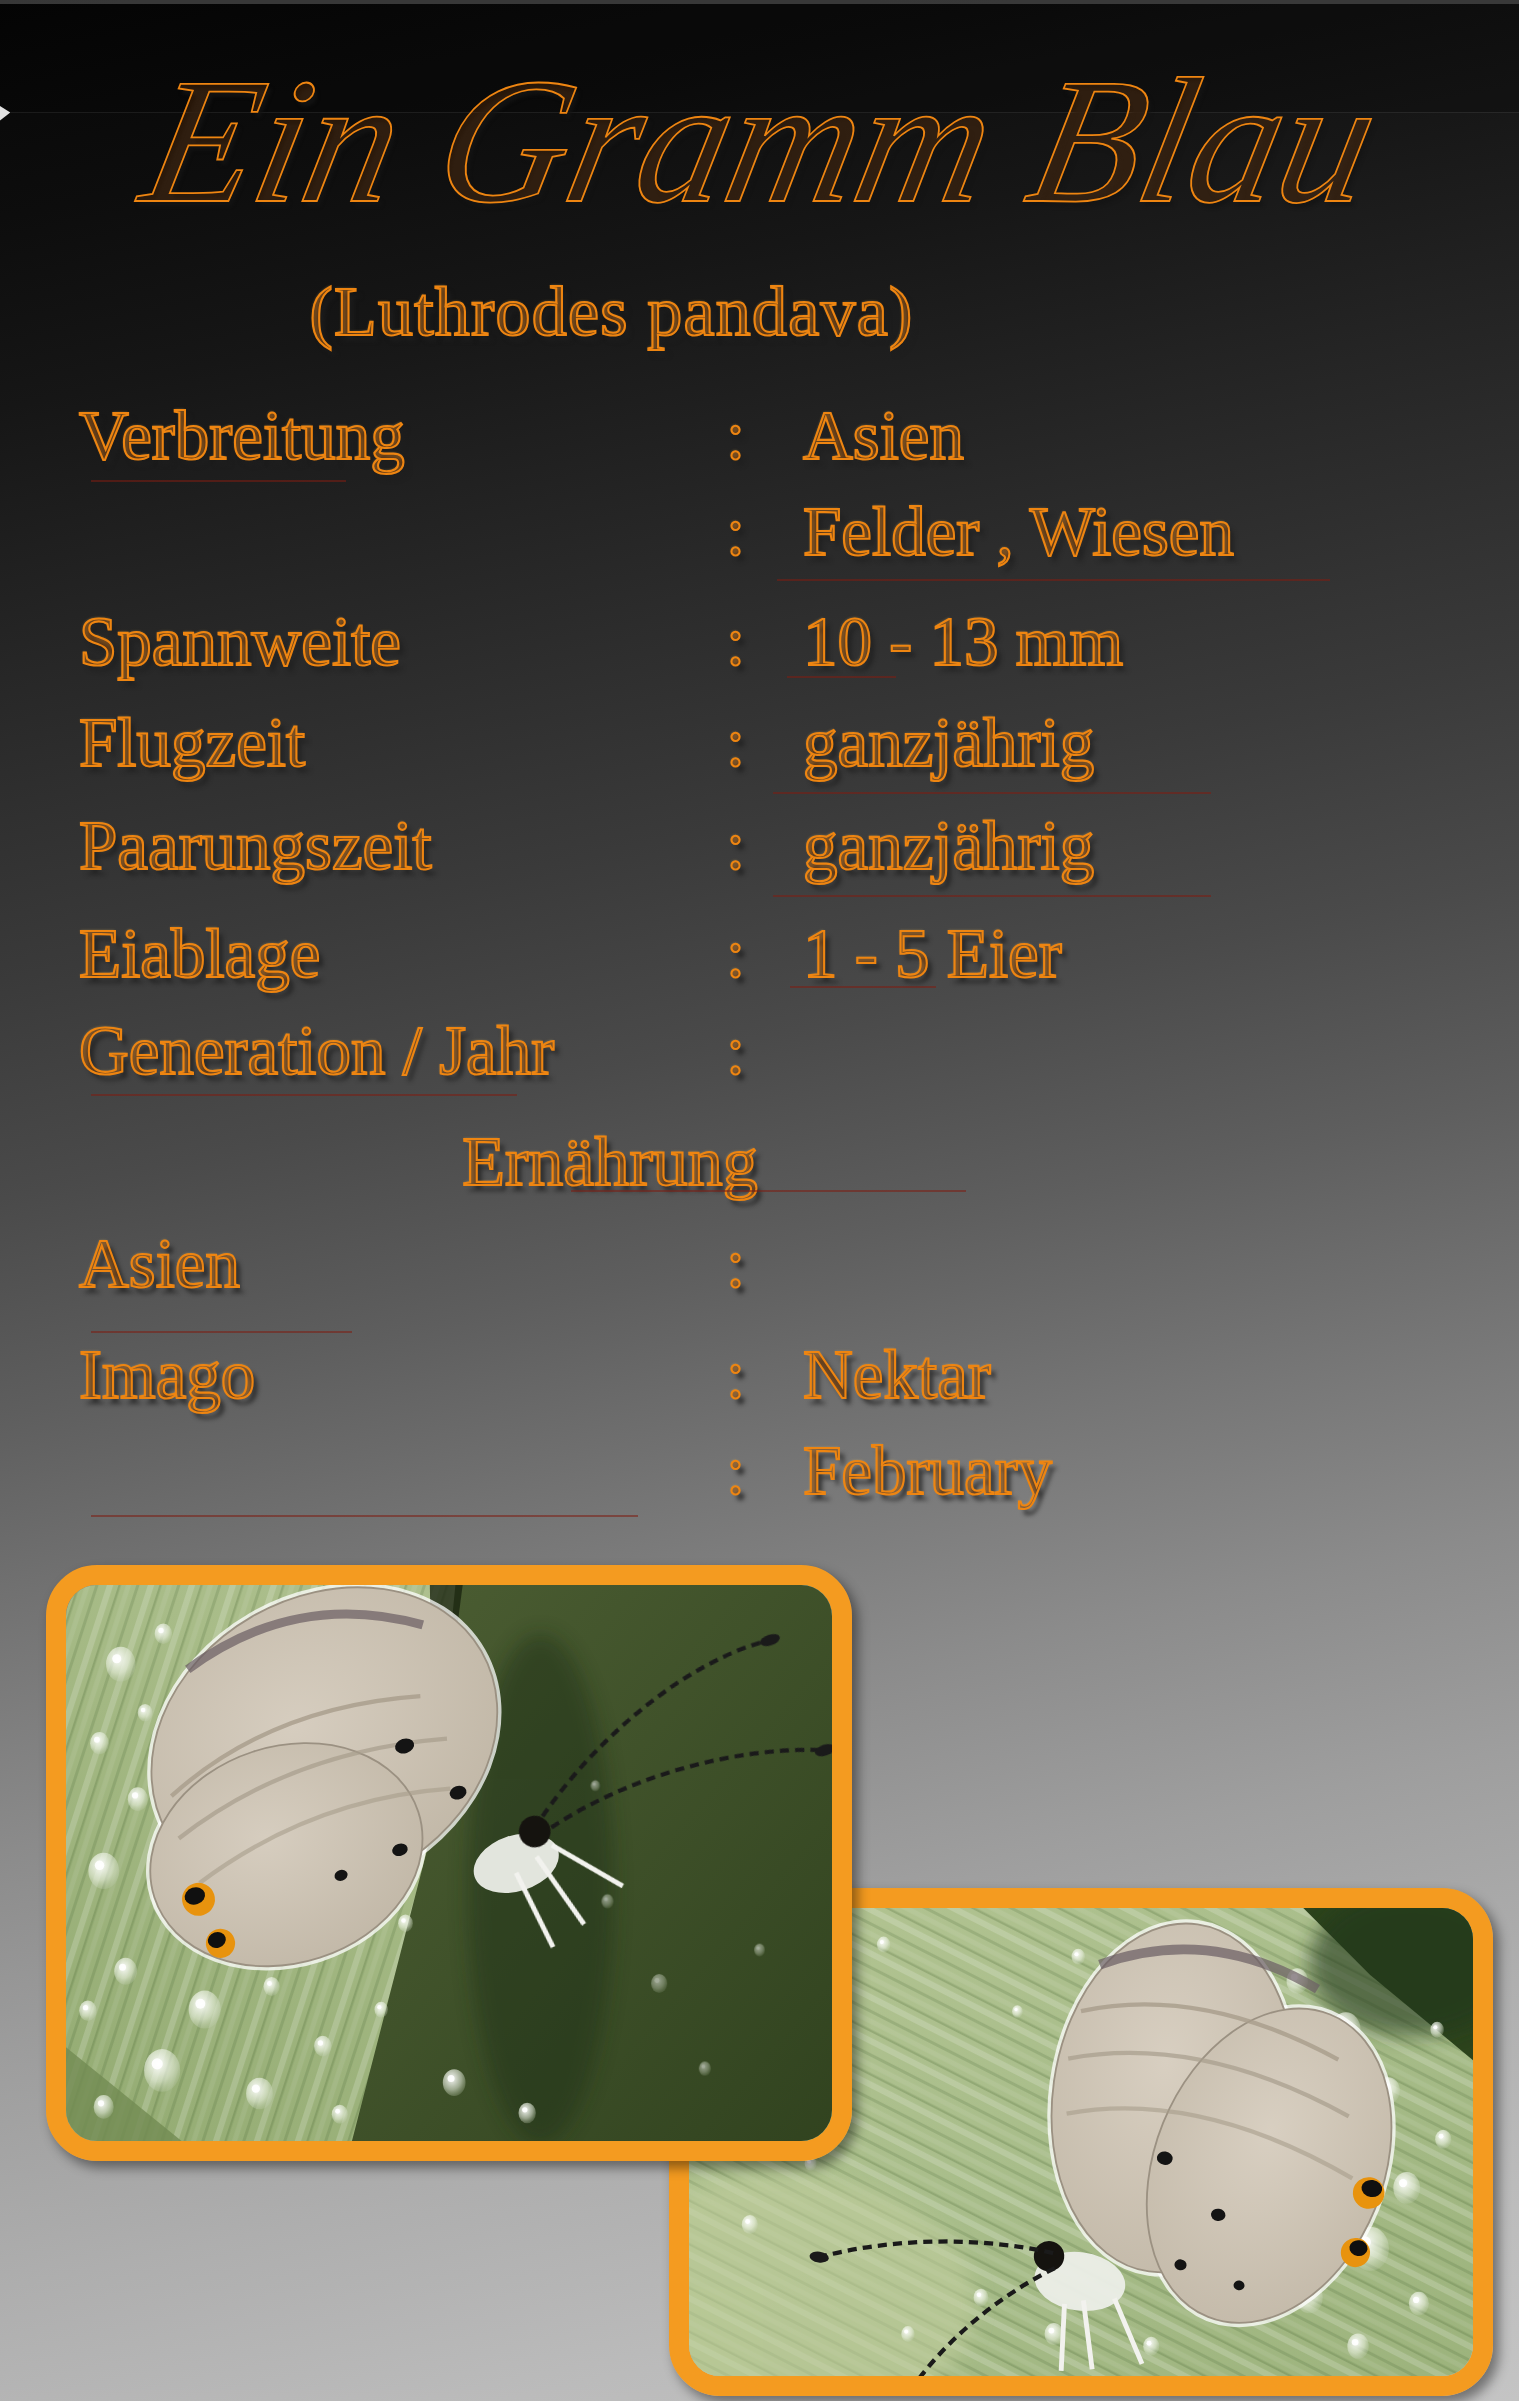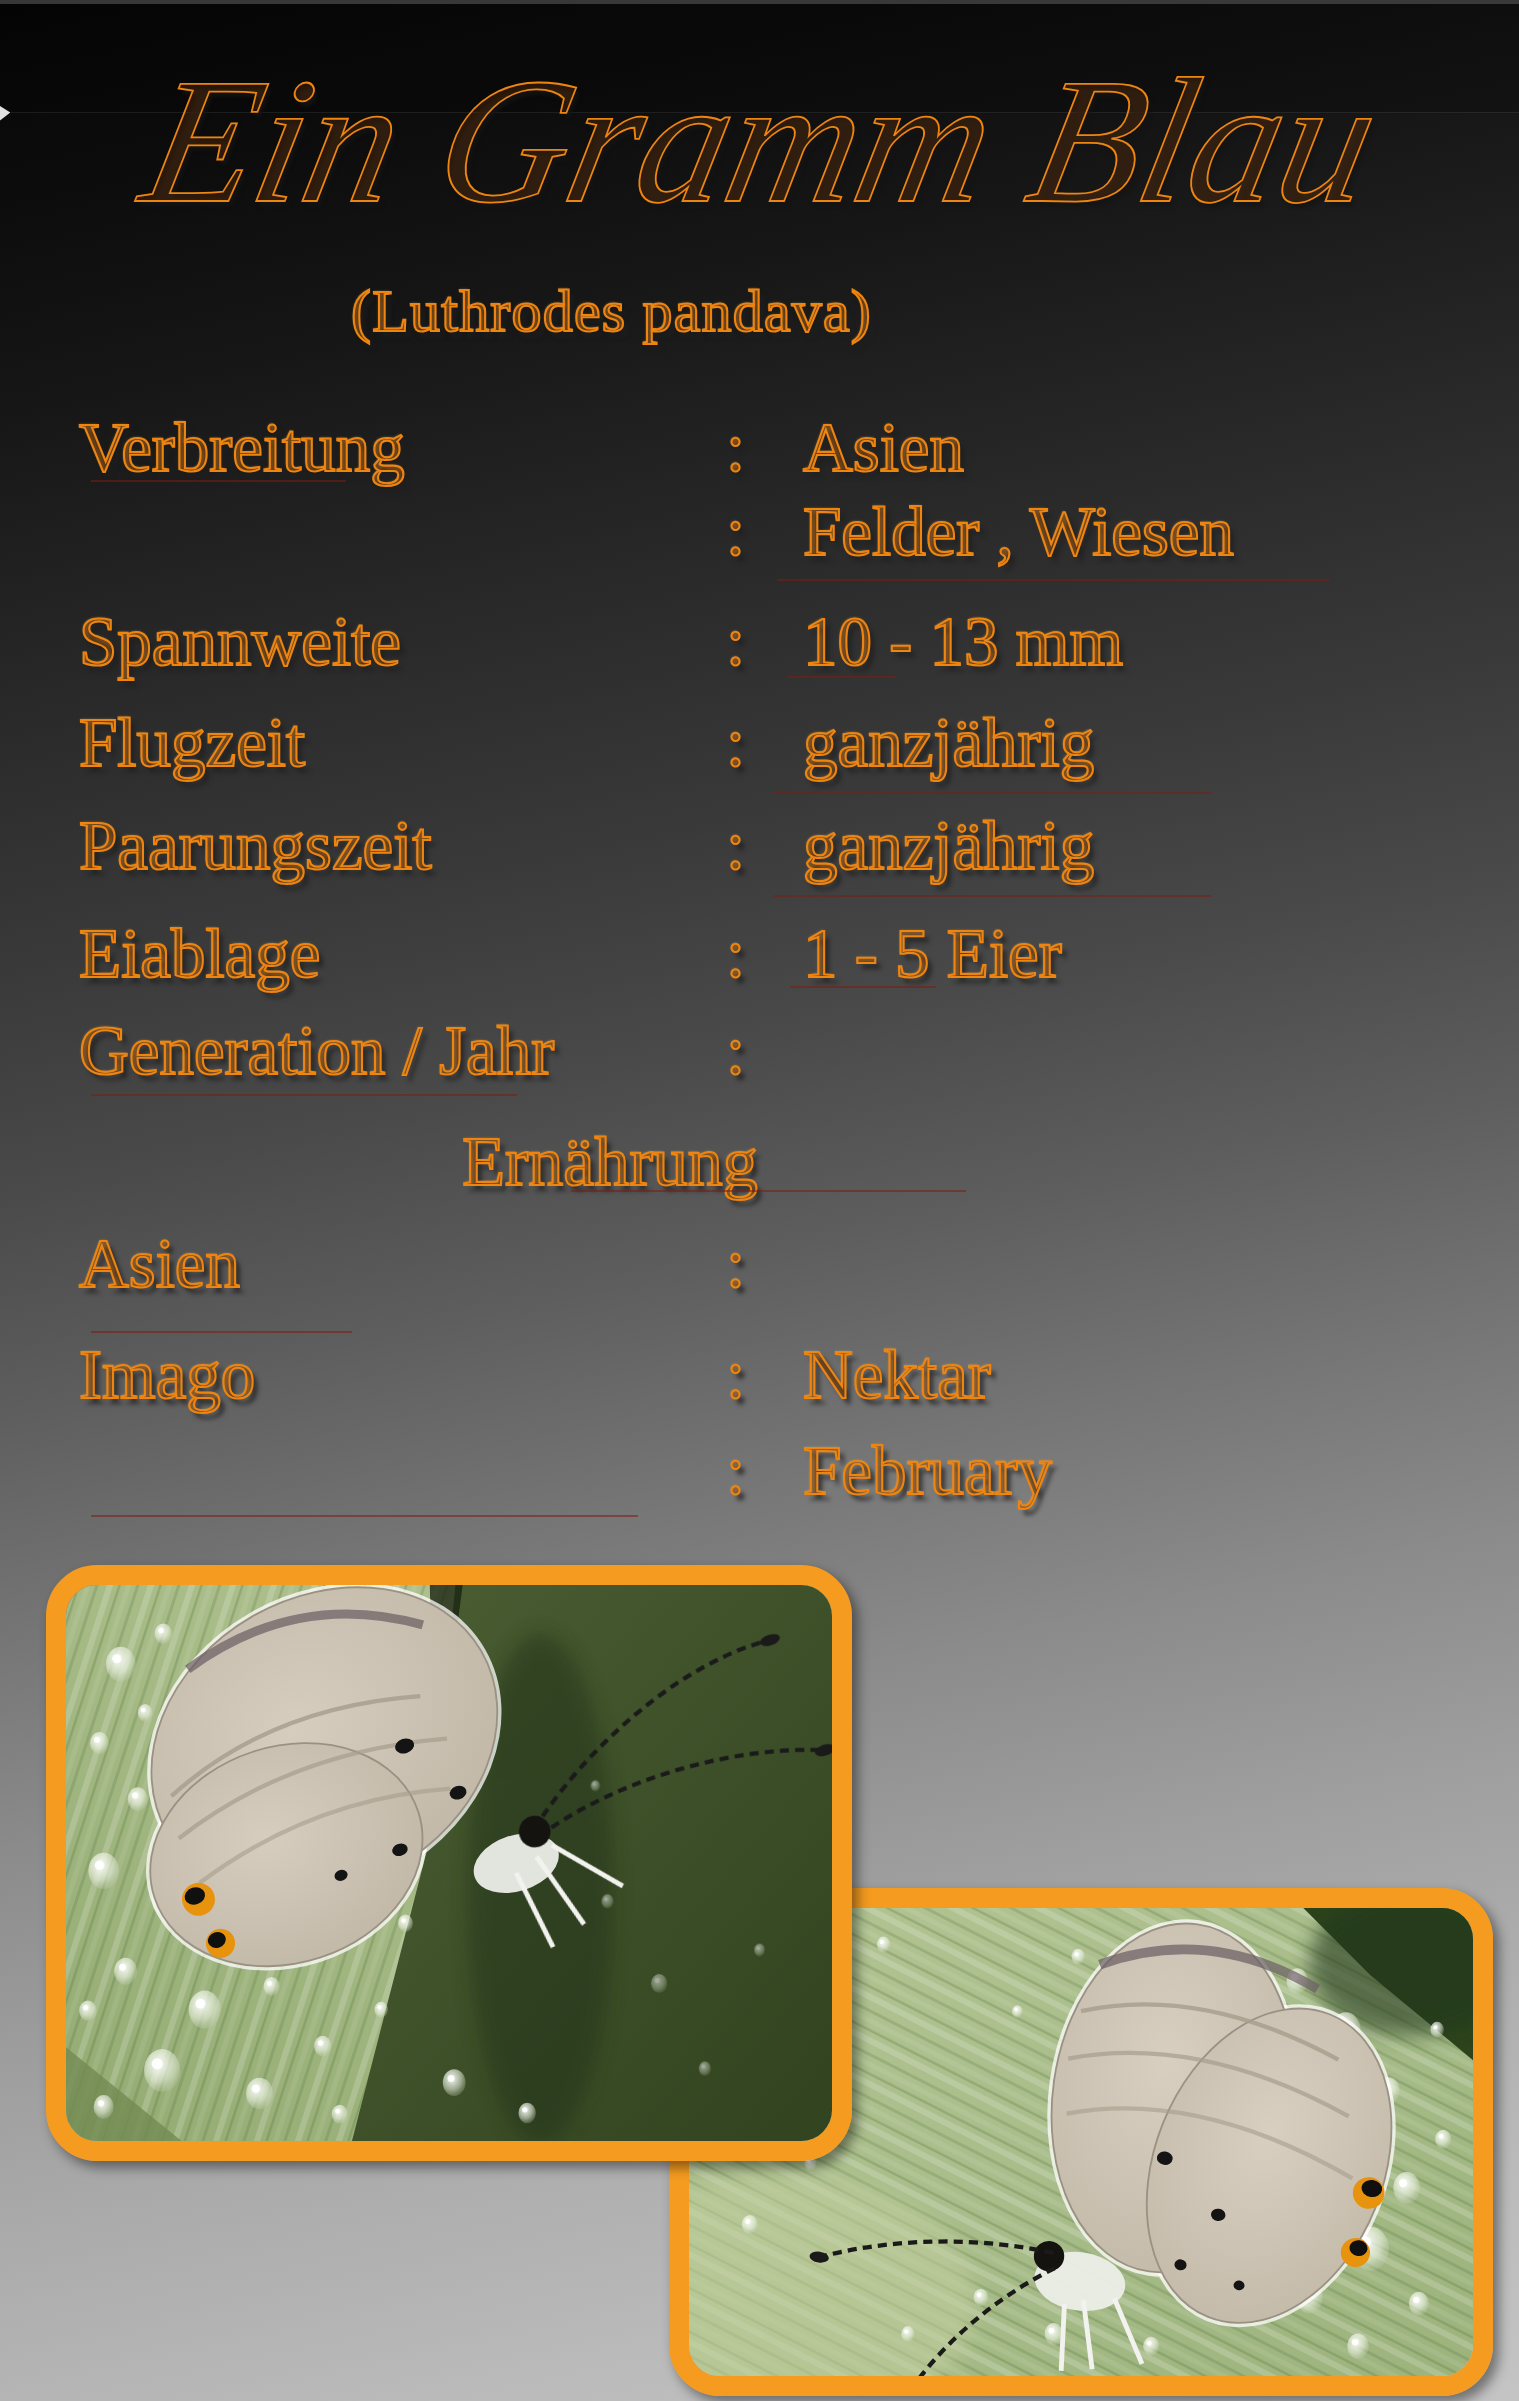--- a/index.html
+++ b/index.html
@@ -28,21 +28,21 @@
     position:absolute;left:0;top:9.7px;width:1520px;height:274px;
     text-align:center;font-size:179px;line-height:261px;
     font-style:italic;transform:skewX(-12deg);
     color:rgba(150,75,10,0.22);
     -webkit-text-stroke:1.8px #ee8511;
     text-shadow:4.3px 4.9px 3.6px rgba(20,20,20,0.78);
     white-space:pre;
   }
   .subtitle{
     position:absolute;left:0;top:263px;width:1223px;height:103px;
-    text-align:center;font-size:60px;line-height:97px;letter-spacing:1.2px;
+    text-align:center;font-size:70px;line-height:97px;letter-spacing:1.2px;
   }
   .row{position:absolute;left:79px;width:1423px;height:91px;font-size:69px;line-height:69px;}
   .row .lbl{position:absolute;left:0;top:0;}
   .row .col{position:absolute;left:647px;top:0;}
   .row .val{position:absolute;left:696px;top:0;margin-left:28px;}
   .heading{position:absolute;left:0;width:1220px;text-align:center;font-size:70px;line-height:70px;}
   .proof{position:absolute;height:1.8px;background:#7d1d12;opacity:.55;}
   
   .photo{
     position:absolute;box-sizing:border-box;border:20px solid #f49b20;border-radius:51px;
@@ -58,21 +58,21 @@
 <div id="page">
 
   <div class="seam-dark"></div>
   <div class="topstrip"></div>
   <div class="seam"></div>
   <div class="notch"></div>
 
   <div class="title t">Ein Gramm Blau</div>
   <div class="subtitle t">(Luthrodes pandava)</div>
 
-  <div class="row" style="top:414px">
+  <div class="row" style="top:402px">
     <span class="lbl t">Verbreitung</span>
     <span class="col t">:</span>
     <span class="val t">Asien</span>
   </div>
   <div class="row" style="top:498px">
     <span class="col t">:</span>
     <span class="val t">Felder , Wiesen</span>
   </div>
   <div class="row" style="top:608px">
     <span class="lbl t">Spannweite</span>

